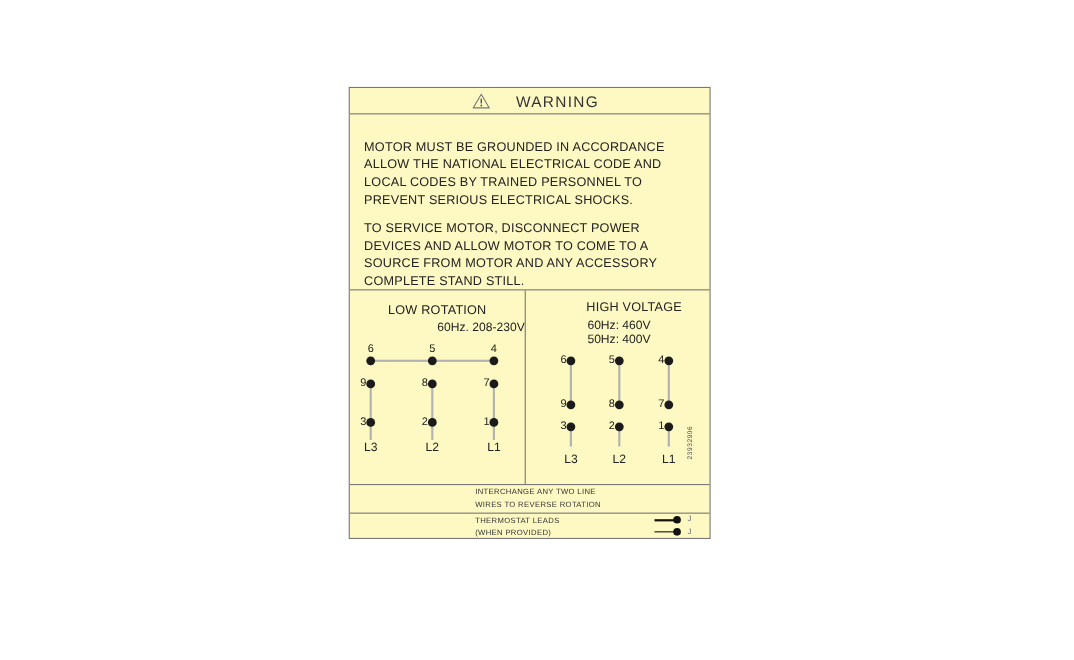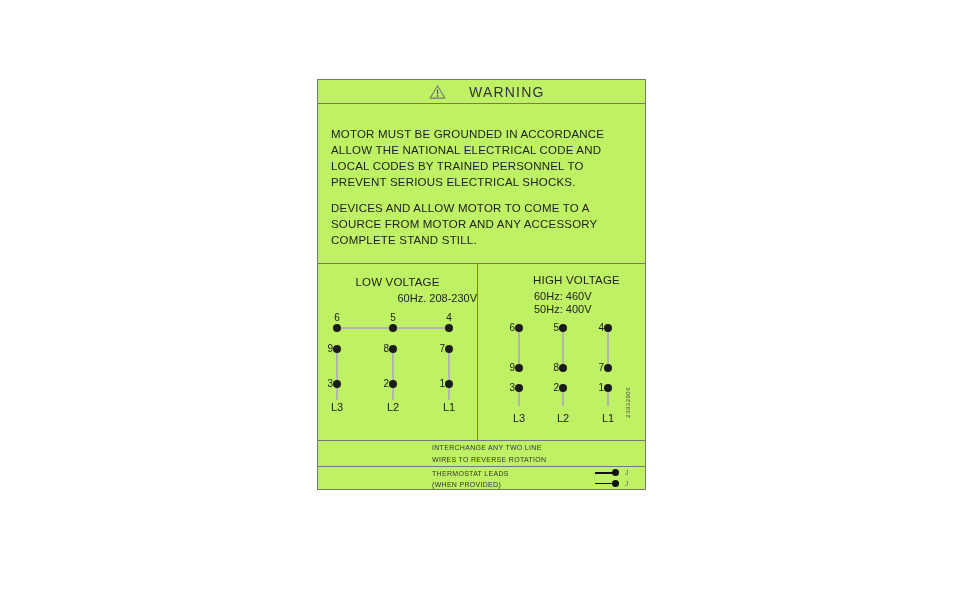--- a/index.html
+++ b/index.html
@@ -2,21 +2,21 @@
 <html><head>
 <meta charset="utf-8">
 <style>
   html,body{margin:0;padding:0;}
   body{
     width:976px;height:600px;background:#ffffff;position:relative;overflow:hidden;
     font-family:"Liberation Sans",sans-serif;color:#2b2b2b;
   }
   .label{
     position:absolute;left:318px;top:80px;width:327px;height:409px;
-    background:#bef264;box-shadow:0 0 0 1px #777777;
+    background:#fef9c3;box-shadow:0 0 0 1px #777777;
   }
   .sect{position:absolute;left:0;width:327px;box-sizing:border-box;}
 
   
   .header{top:0;height:24px;border-bottom:1px solid #777;}
   .tri-icon{position:absolute;left:111px;top:4px;width:17px;height:16px;}
   .htitle{
     position:absolute;left:151px;top:4px;font-size:14px;letter-spacing:1.2px;
     color:#333;white-space:nowrap;
   }
@@ -80,29 +80,30 @@
   </div>
 
   <div class="sect bodytxt">
     <div class="para para1">
       <div>MOTOR MUST BE GROUNDED IN ACCORDANCE</div>
       <div>ALLOW THE NATIONAL ELECTRICAL CODE AND</div>
       <div>LOCAL CODES BY TRAINED PERSONNEL TO</div>
       <div>PREVENT SERIOUS ELECTRICAL SHOCKS.</div>
     </div>
     <div class="para para2">
+      <div>TO SERVICE MOTOR, DISCONNECT POWER</div>
       <div>DEVICES AND ALLOW MOTOR TO COME TO A</div>
       <div>SOURCE FROM MOTOR AND ANY ACCESSORY</div>
       <div>COMPLETE STAND STILL.</div>
     </div>
   </div>
 
   <div class="sect voltage">
     <div class="vcell low">
-      <div class="vtitle">LOW VOLTAGE</div>
+      <div class="vtitle">LOW ROTATION</div>
       <div class="vsub">60Hz. 208-230V</div>
       <div id="low-diagram">
           <div class="dline" style="left: 19px; top: 63px; width: 112px; height: 2px;"></div>
           <div class="dline" style="left: 18px; top: 85px; width: 2px; height: 51px;"></div>
           <div class="dot" style="left: 15px; top: 60px;"></div>
           <div class="dot" style="left: 15px; top: 81px;"></div>
           <div class="dot" style="left: 15px; top: 116px;"></div>
           <div class="num above" style="left: 11px; top: 49px;">6</div>
           <div class="num left" style="left: -5px; top: 80px;">9</div>
           <div class="num left" style="left: -5px; top: 115px;">3</div>

